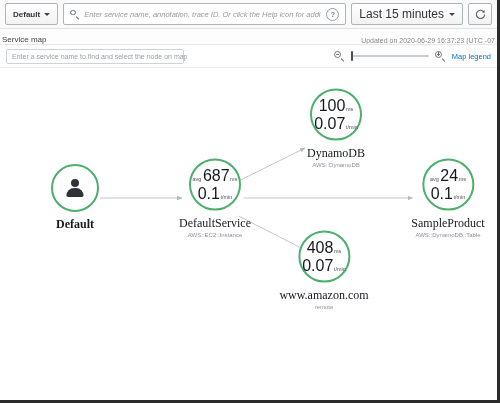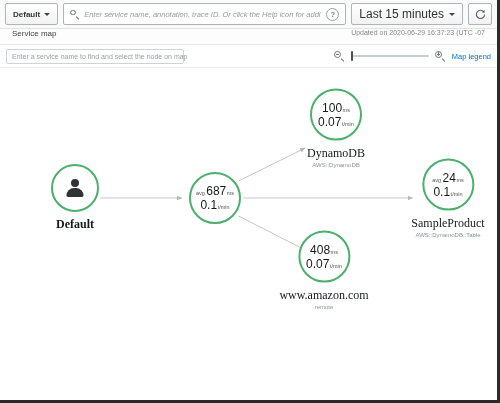--- a/index.html
+++ b/index.html
@@ -144,23 +144,23 @@
   }
 
   
   .subheader {
     position: relative;
     height: 16px;
     box-sizing: border-box;
     background: #fdfdfd;
     border-bottom: 1px solid #e8e8e8;
     display: flex;
-    align-items: flex-start;
+    align-items: flex-end;
     justify-content: space-between;
-    padding: 0 12px;
+    padding: 0 2px;
   }
   .subheader-title {
     font-size: 8px;
     color: #444;
   }
   .subheader-updated {
     font-size: 7px;
     color: #888;
     white-space: nowrap;
     overflow: hidden;
@@ -305,21 +305,21 @@
     justify-content: center;
     white-space: nowrap;
     color: #16191f;
   }
   .metric-prefix {
     font-size: 5.5px;
     color: #555;
     margin-right: 1.5px;
   }
   .metric-value {
-    font-size: 12px;
+    font-size: 16px;
   }
   .metric-unit {
     font-size: 5.5px;
     color: #555;
     margin-left: 0.5px;
   }
   .node-labels {
     margin-top: 5px;
     text-align: center;
     white-space: nowrap;
@@ -458,20 +458,24 @@
         <div class="metric-row">
           <span class="metric-prefix">avg</span>
           <span class="metric-value">687</span>
           <span class="metric-unit">ms</span>
         </div>
         <div class="metric-row">
           <span class="metric-value">0.1</span>
           <span class="metric-unit">t/min</span>
         </div>
       </div>
+      <div class="node-labels">
+        <div class="node-title">DefaultService</div>
+        <div class="node-sub">AWS::EC2::Instance</div>
+      </div>
     </div>
 
     <div class="node" style="left:336px; top:60px;">
       <div class="node-circle">
         <div class="metric-row">
           <span class="metric-value">100</span>
           <span class="metric-unit">ms</span>
         </div>
         <div class="metric-row">
           <span class="metric-value">0.07</span>

